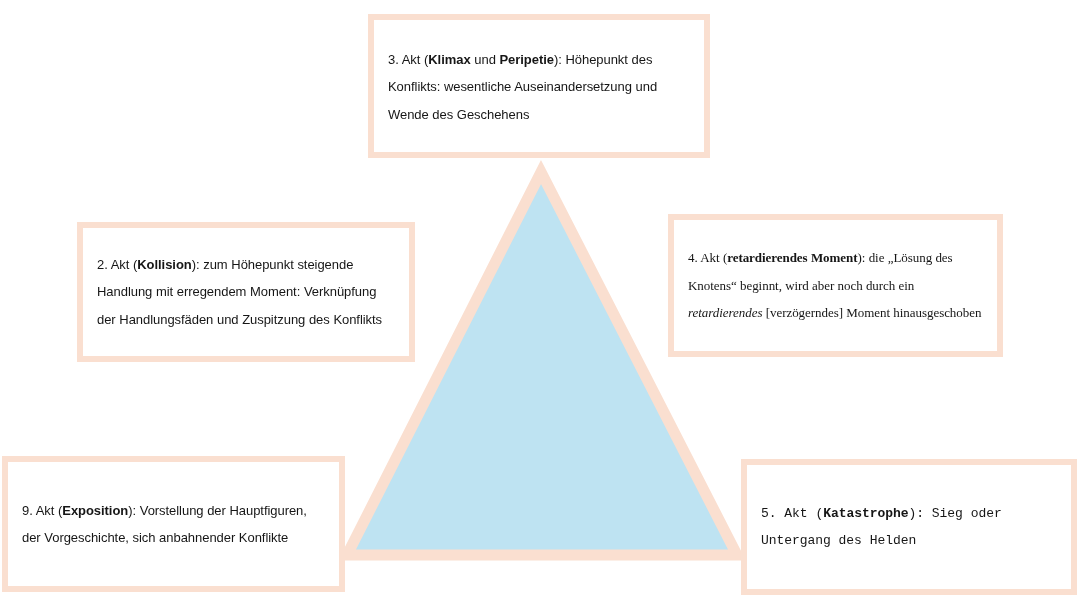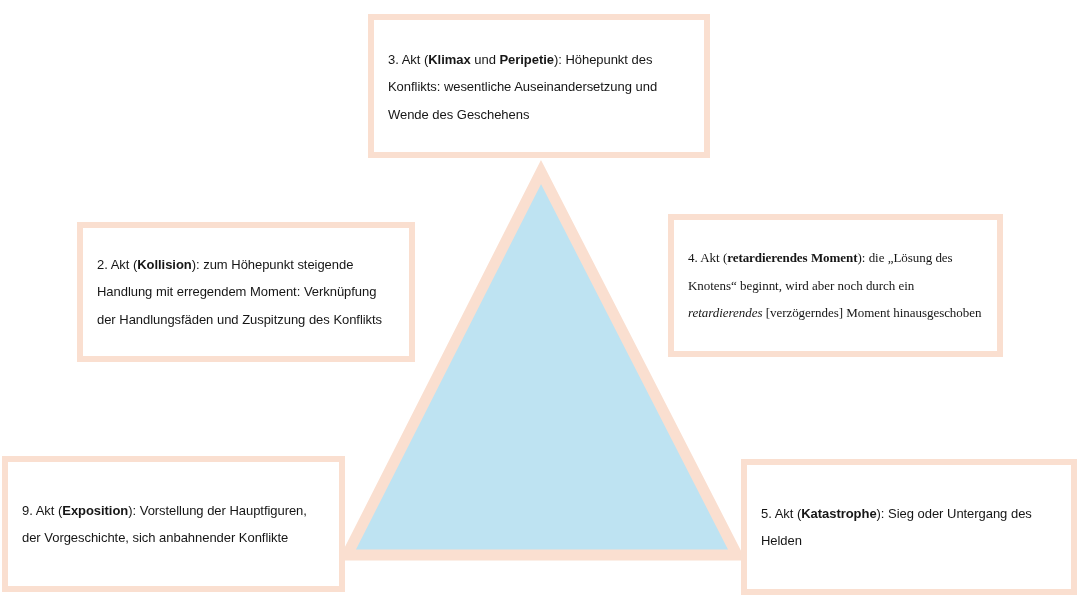--- a/index.html
+++ b/index.html
@@ -81,20 +81,21 @@
     width: 343px;
     height: 136px;
   }
 
   
   #box-act5 {
     left: 741px;
     top: 459px;
     width: 336px;
     height: 136px;
+    font-family: Liberation Mono, monospace;
   }
 </style>
 </head>
 <body>
 
 <div id="stage">
 
   <svg id="triangle-layer" viewBox="0 0 1086 609" width="1086" height="609" aria-hidden="true">
     <polygon id="triangle-poly" points="541,172 737,555 347,555" fill="#bee3f2" stroke="#fadfd0" stroke-width="11" stroke-linejoin="miter"></polygon>
   </svg>

